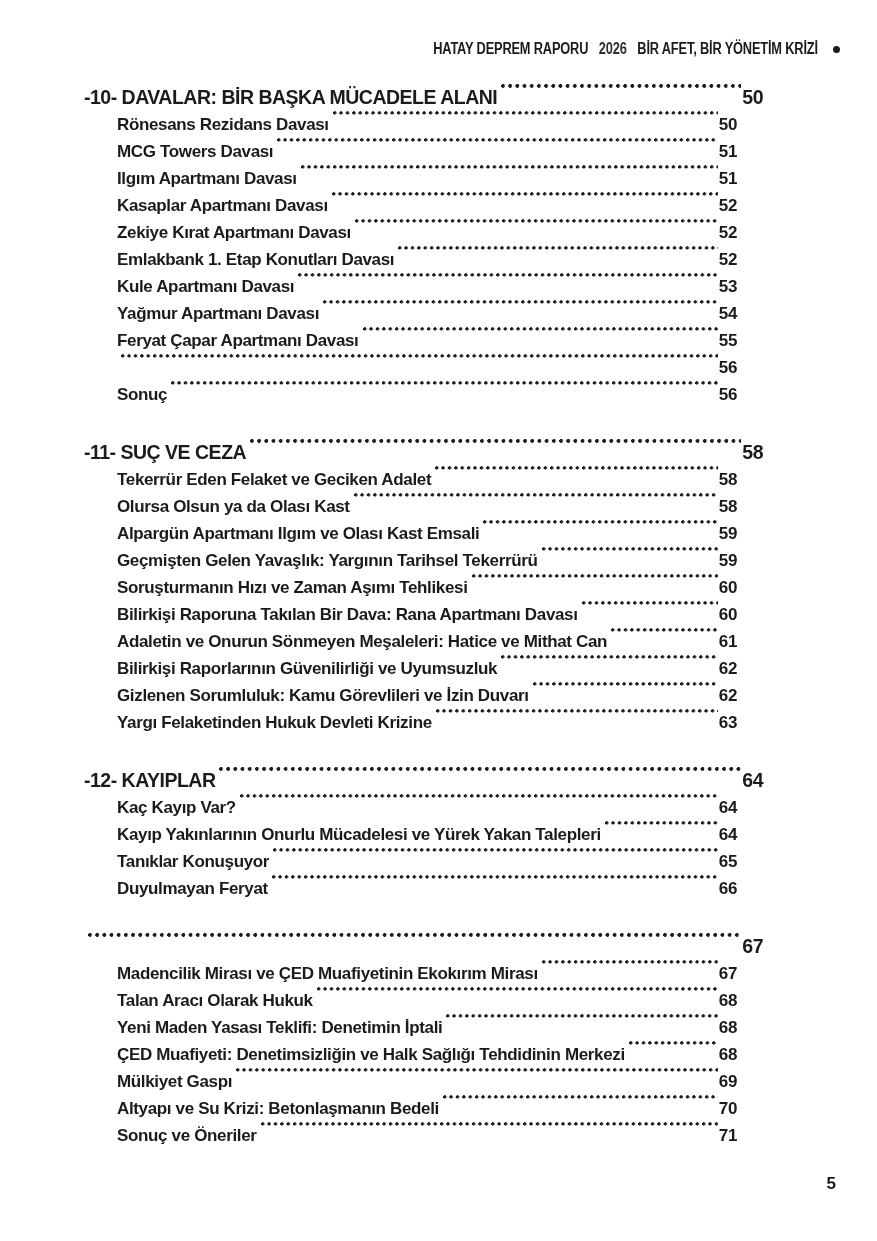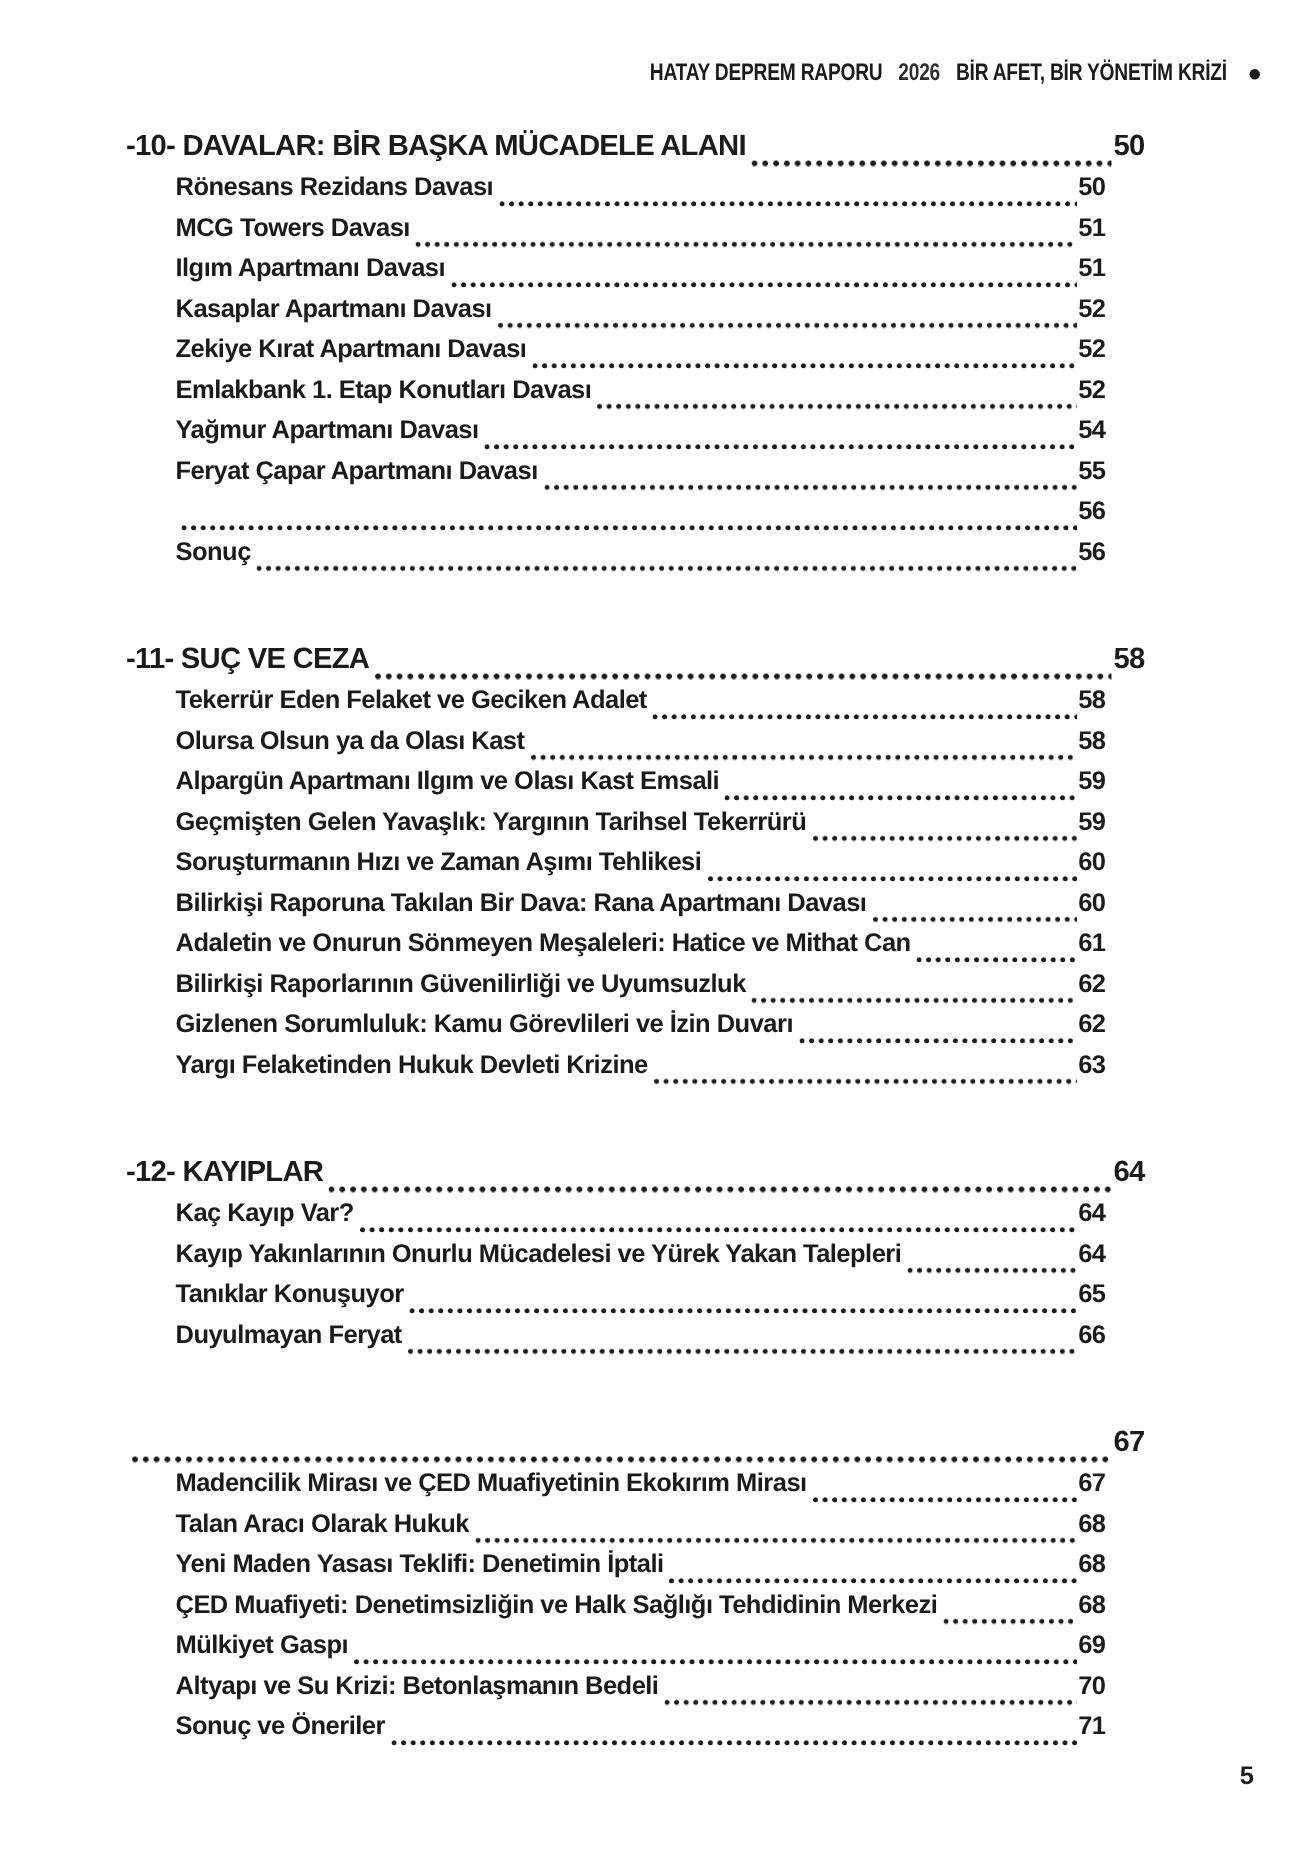--- a/index.html
+++ b/index.html
@@ -28,25 +28,25 @@
   .header-text .year { margin: 0 9px; color: #2e2e2e; }
   .header-bullet {
     width: 7px; height: 7px; border-radius: 50%;
     background: var(--ink); margin-left: 15px; flex: 0 0 auto;
   }
 
   
   .toc {
     position: absolute; left: 84px; top: 84px; width: 679px;
   }
-  .toc-section { margin-top: 45px; }
+  .toc-section { margin-top: 31px; }
   .toc-section:first-child { margin-top: 0; }
 
   .row {
-    display: flex; align-items: flex-end;
+    display: flex; align-items: flex-start;
     height: 27px; line-height: 27px;
   }
   .label { white-space: nowrap; }
   .pagenum { white-space: nowrap; }
 
   .section-head {
     font-size: 19.5px; font-weight: bold; letter-spacing: -0.5px;
   }
   .item {
     font-size: 17px; font-weight: bold; letter-spacing: -0.35px;
@@ -124,20 +124,25 @@
     <span class="dots"></span>
     <span class="pagenum">52</span>
   </div>
 
   <div class="row item">
     <span class="label">Emlakbank 1. Etap Konutları Davası</span>
     <span class="dots"></span>
     <span class="pagenum">52</span>
   </div>
 
+  <div class="row item">
+    <span class="label">Kule Apartmanı Davası</span>
+    <span class="dots"></span>
+    <span class="pagenum">53</span>
+  </div>
 
   <div class="row item">
     <span class="label">Yağmur Apartmanı Davası</span>
     <span class="dots"></span>
     <span class="pagenum">54</span>
   </div>
 
   <div class="row item">
     <span class="label">Feryat Çapar Apartmanı Davası</span>
     <span class="dots"></span>

